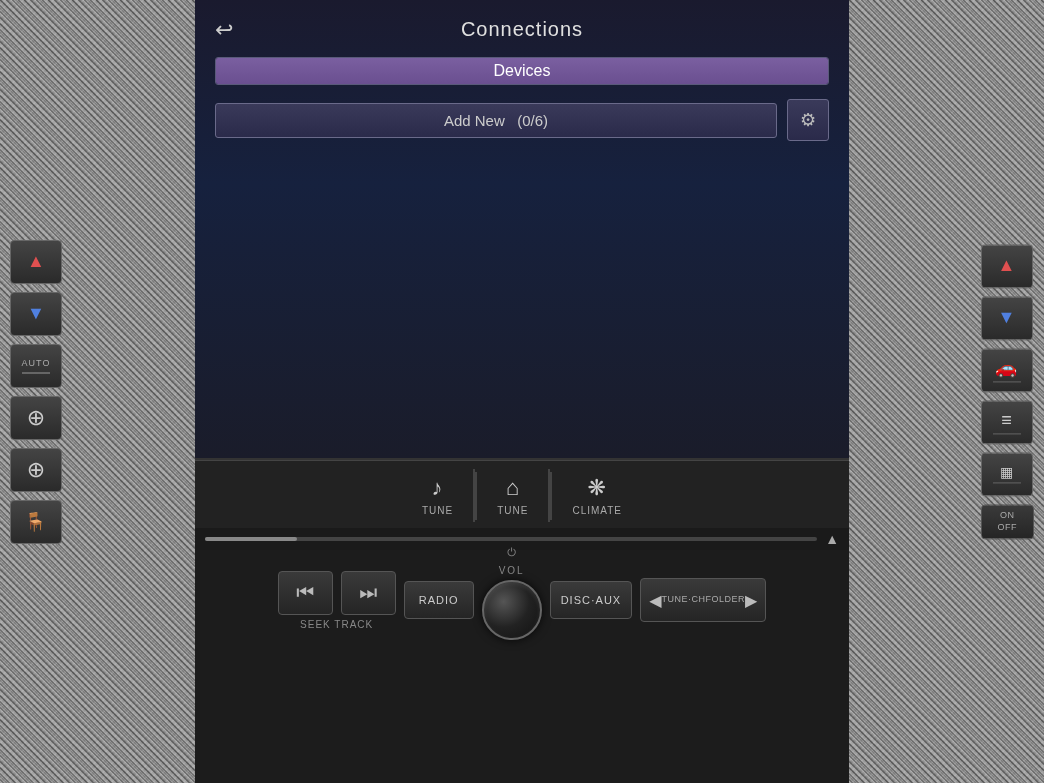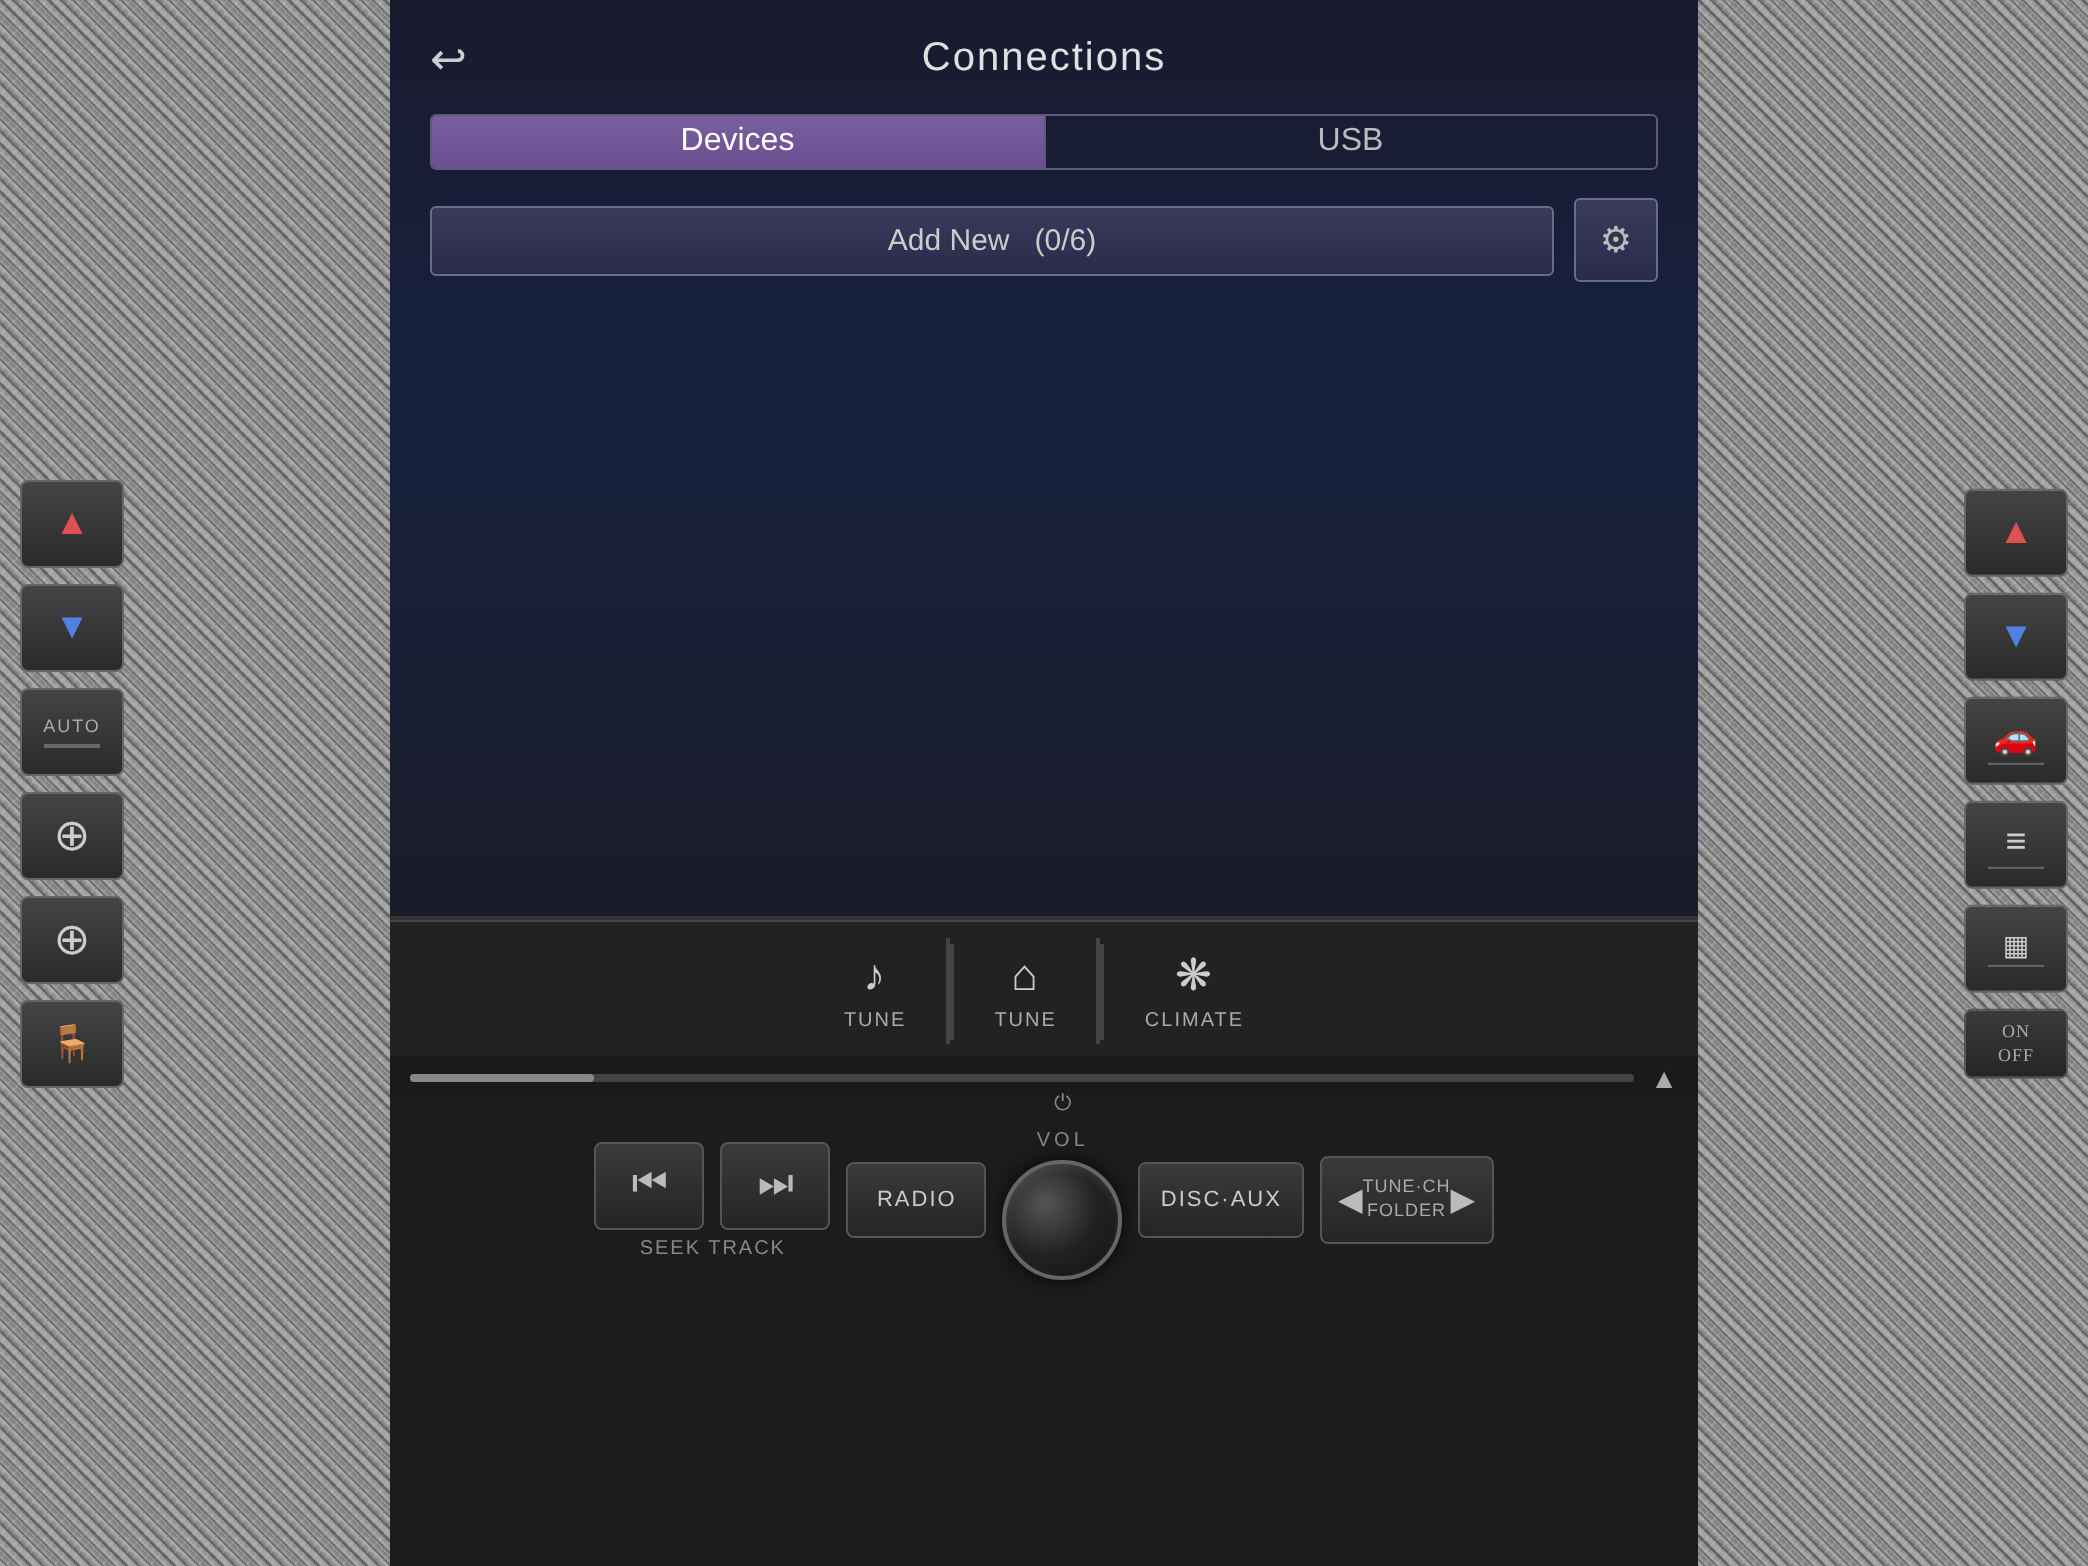--- a/index.html
+++ b/index.html
@@ -390,40 +390,39 @@
       cursor: pointer;
       display: flex;
       align-items: center;
       justify-content: space-between;
       padding: 0 8px;
       font-size: 16px;
     }
 
     .tune-center {
       display: flex;
-      flex-direction: column;
+      flex-direction: row;
       align-items: center;
       font-size: 9px;
       letter-spacing: 0.5px;
       color: #aaa;
       line-height: 1.3;
     }
 
     .on-off-btn {
       background: linear-gradient(180deg, #3a3a3a, #252525);
       border: 1px solid #555;
       border-radius: 4px;
       color: #aaa;
       cursor: pointer;
       font-size: 9px;
       letter-spacing: 0.5px;
       text-align: center;
       padding: 4px 16px;
       line-height: 1.4;
-      font-family: Liberation Serif, serif;
     }
   </style>
 </head>
 <body>
 
 <div class="car-frame">
 
   <div class="side-panel-left">
     <div class="side-btns-left">
       <div class="side-btn red">▲</div>
@@ -464,23 +463,20 @@
       <div class="screen-header">
         <div class="back-btn">
           <span>↩</span>
         </div>
         <span class="screen-title">Connections</span>
       </div>
 
       <div class="tabs">
         <div class="tab active">
           <span>Devices</span>
-        </div>
-        <div class="tab">
-          <span>USB</span>
         </div>
       </div>
 
       <div class="add-new-row">
         <button class="add-new-btn">
           <span>Add New</span>
           &nbsp;
           <span>(0/6)</span>
         </button>
         <div class="settings-btn">

